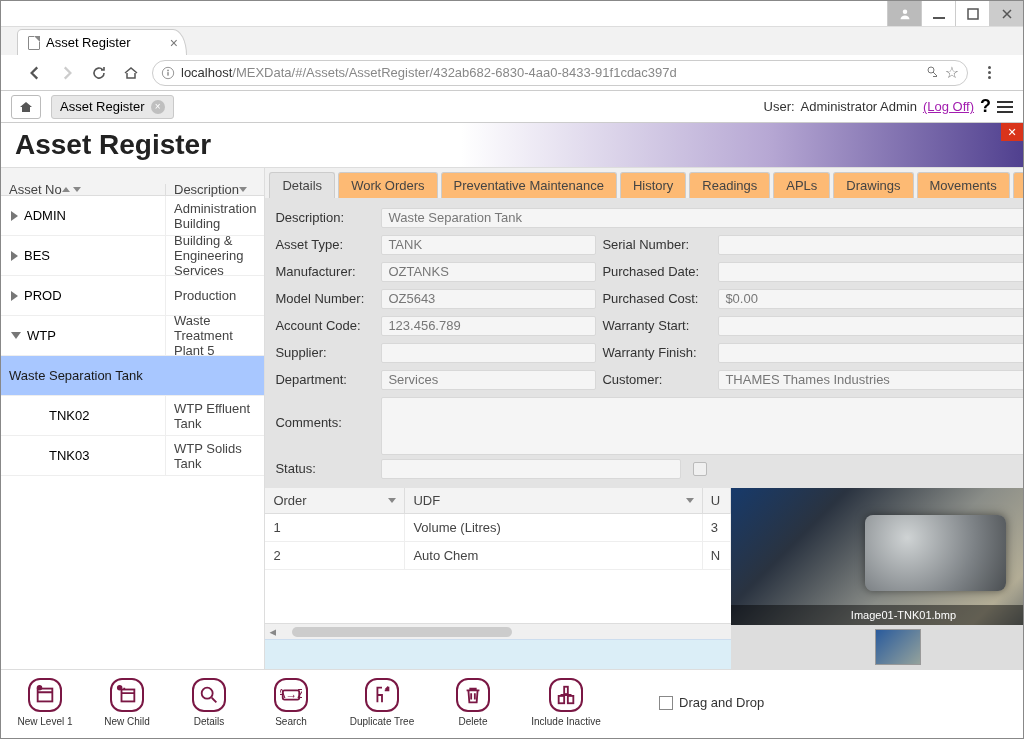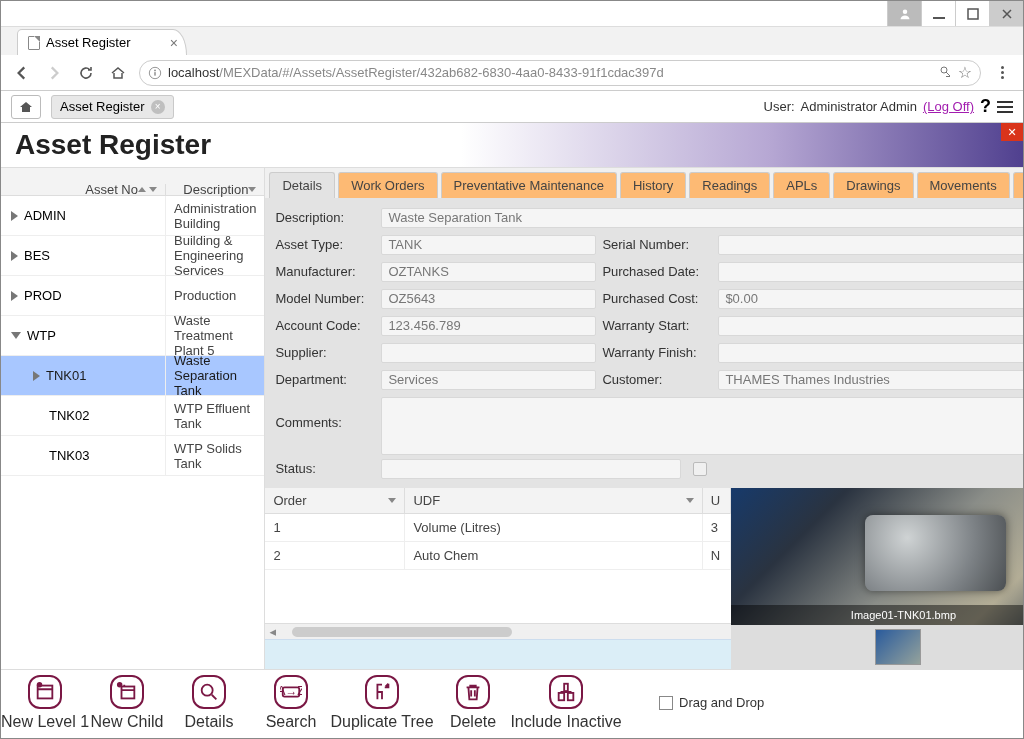--- a/index.html
+++ b/index.html
@@ -10,21 +10,21 @@
 .wc-btn.person{background:#bbb;color:#fff;}
 .wc-btn.close{background:#ccc;}
 .wc-btn svg{width:12px;height:12px;}
 
 .tab-strip{height:28px;background:#f2f2f2;display:flex;align-items:flex-end;padding-left:16px;}
 .tab{height:26px;background:#fff;border:1px solid #ccc;border-bottom:none;border-top-left-radius:5px;border-top-right-radius:14px 26px;display:flex;align-items:center;padding:0 28px 0 10px;gap:6px;position:relative;min-width:170px;}
 .tab .doc-icon{width:12px;height:14px;border:1px solid #888;border-radius:1px;position:relative;}
 .tab .doc-icon::after{content:"";position:absolute;top:-1px;right:-1px;border:3px solid #888;border-left-color:#fff;border-bottom-color:#fff;width:0;height:0;}
 .tab .tab-close{position:absolute;right:8px;color:#777;font-size:14px;}
 
-.addr-bar{height:36px;display:flex;align-items:center;gap:10px;padding:0 10px;border-bottom:1px solid #ccc;}
+.addr-bar{height:36px;display:flex;align-items:center;gap:10px;padding:0 23px;border-bottom:1px solid #ccc;}
 .ab-btn{width:22px;height:22px;display:flex;align-items:center;justify-content:center;color:#555;}
 .ab-btn.disabled{color:#bbb;}
 .url-box{flex:1;height:26px;border:1px solid #ccc;border-radius:13px;display:flex;align-items:center;padding:0 8px;gap:6px;}
 .url-text{flex:1;white-space:nowrap;overflow:hidden;color:#333;}
 .url-text .dim{color:#888;}
 .kebab{display:flex;flex-direction:column;gap:2px;}
 .kebab span{width:3px;height:3px;background:#555;border-radius:50%;}
 
 .app-bar{height:32px;display:flex;align-items:center;padding:0 10px;border-bottom:1px solid #ccc;}
 .home-chip{width:30px;height:24px;border:1px solid #bbb;border-radius:3px;display:flex;align-items:center;justify-content:center;margin-right:10px;}
@@ -36,21 +36,21 @@
 .burger{display:flex;flex-direction:column;gap:3px;}
 .burger span{width:16px;height:2px;background:#333;}
 
 .title-strip{height:44px;position:relative;background:linear-gradient(90deg,#fff 0%,#fff 45%,#b7a8d4 75%,#50408f 100%);display:flex;align-items:center;padding-left:14px;}
 .title-strip h1{font-size:28px;font-weight:bold;color:#222;}
 .title-close{position:absolute;top:0;right:0;width:22px;height:18px;background:#d9341b;color:#fff;font-size:11px;display:flex;align-items:center;justify-content:center;}
 
 .main{display:flex;height:502px;border-top:1px solid #ddd;}
 .left-pane{width:340px;border-right:1px solid #ddd;display:flex;flex-direction:column;}
 .tree-head{display:flex;height:28px;border-bottom:1px solid #ddd;background:#f3f3f3;}
-.th-col{display:flex;align-items:center;justify-content:flex-end;padding:0 8px;color:#444;margin-top:16px;}
+.th-col{display:flex;align-items:center;justify-content:flex-start;padding:0 8px;color:#444;margin-top:16px;}
 .th-col.first{width:165px;border-right:1px solid #ddd;}
 .th-col.second{flex:1;}
 .chev{width:0;height:0;border-left:4px solid transparent;border-right:4px solid transparent;border-top:5px solid #888;}
 .tree-body{flex:1;overflow:auto;}
 .tree-row{display:flex;height:40px;border-bottom:1px solid #eee;}
 .tr-no{width:165px;display:flex;align-items:center;gap:6px;padding-left:10px;border-right:1px solid #eee;}
 .tr-no.indent1{padding-left:32px;}
 .tr-no.indent2{padding-left:48px;}
 .tr-desc{flex:1;display:flex;align-items:center;padding:0 8px;color:#444;}
 .tree-row.selected{background:#a8c7ff;}
@@ -92,21 +92,21 @@
 .img-main{flex:1;background:linear-gradient(135deg,#173a6b 0%,#2a3340 25%,#8a8d88 55%,#b3ad96 80%,#3b4651 100%);position:relative;}
 .img-main::after{content:"";position:absolute;left:40%;top:20%;width:42%;height:55%;border-radius:8px;background:radial-gradient(circle at 30% 30%,#cfd3d4,#7d8286 60%,#4b4f52);box-shadow:0 0 10px rgba(0,0,0,.5);}
 .img-caption{position:absolute;left:0;right:0;bottom:44px;height:20px;background:rgba(0,0,0,.45);color:#fff;font-size:11px;display:flex;align-items:center;padding-left:120px;}
 .img-thumb{height:44px;background:#ddd;display:flex;align-items:center;justify-content:center;}
 .img-thumb .th{width:46px;height:36px;background:linear-gradient(135deg,#2a5b9c,#94a29c);border:1px solid #999;}
 
 .bottom-bar{height:66px;border-top:1px solid #ddd;display:flex;align-items:center;padding:0 14px;gap:22px;}
 .tool{display:flex;flex-direction:column;align-items:center;gap:4px;width:60px;}
 .tool .ticon{width:34px;height:34px;border:2px solid #7a1744;border-radius:12px;display:flex;align-items:center;justify-content:center;color:#a16207;}
 .tool .ticon svg{width:22px;height:22px;}
-.tool span{font-size:16px;color:#333;white-space:nowrap;}
+.tool span{font-size:10px;color:#333;white-space:nowrap;}
 .dd-check{width:14px;height:14px;border:1px solid #888;margin-right:6px;}
 .dd{display:flex;align-items:center;color:#333;margin-left:30px;}
 </style>
 </head>
 <body>
 
 <div class="window-chrome">
   <div class="wc-btn person">
       <svg viewBox="0 0 16 16" fill="#fff">
         <circle cx="8" cy="5" r="3"></circle>
@@ -248,24 +248,20 @@
           <div class="tr-desc">Production</div>
         </div>
         <div class="tree-row">
           <div class="tr-no">
             <span class="tri down"></span>
             <span>WTP</span>
           </div>
           <div class="tr-desc">Waste Treatment Plant 5</div>
         </div>
         <div class="tree-row selected">
-          <div class="tr-no indent1">
-            <span class="tri right"></span>
-            <span>TNK01</span>
-          </div>
           <div class="tr-desc">Waste Separation Tank</div>
         </div>
         <div class="tree-row">
           <div class="tr-no indent2">
             <span>TNK02</span>
           </div>
           <div class="tr-desc">WTP Effluent Tank</div>
         </div>
         <div class="tree-row">
           <div class="tr-no indent2">

